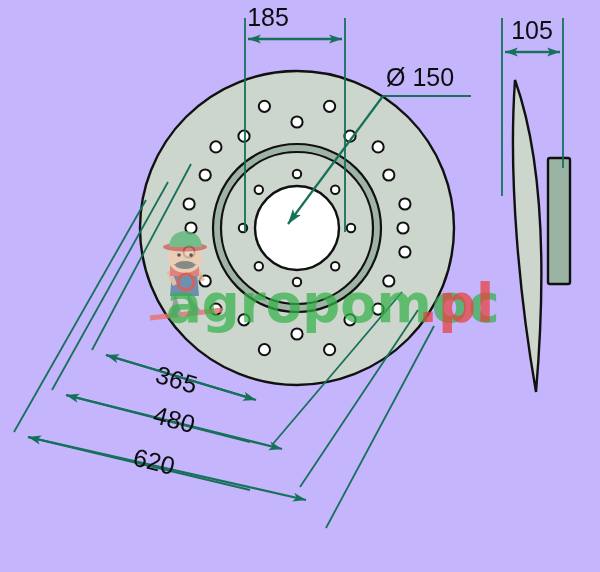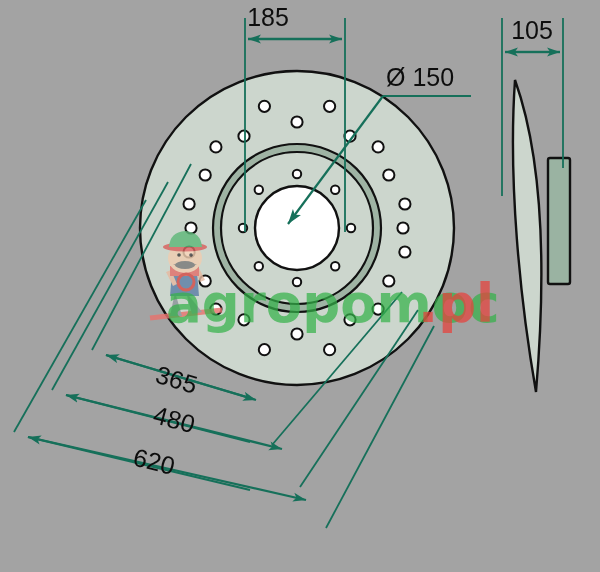--- a/index.html
+++ b/index.html
@@ -11,21 +11,21 @@
   body {
     width: 600px;
     height: 572px;
     overflow: hidden;
     font-family: "Liberation Sans", sans-serif;
   }
   #drawing-root {
     position: relative;
     width: 600px;
     height: 572px;
-    background: #a3a3a3;
+    background: #c4b5fd;
   }
   svg#tech-drawing {
     display: block;
     width: 600px;
     height: 572px;
   }
   .dim-text {
     font-family: "Liberation Sans", sans-serif;
     font-size: 25px;
     fill: #0d0d0d;

